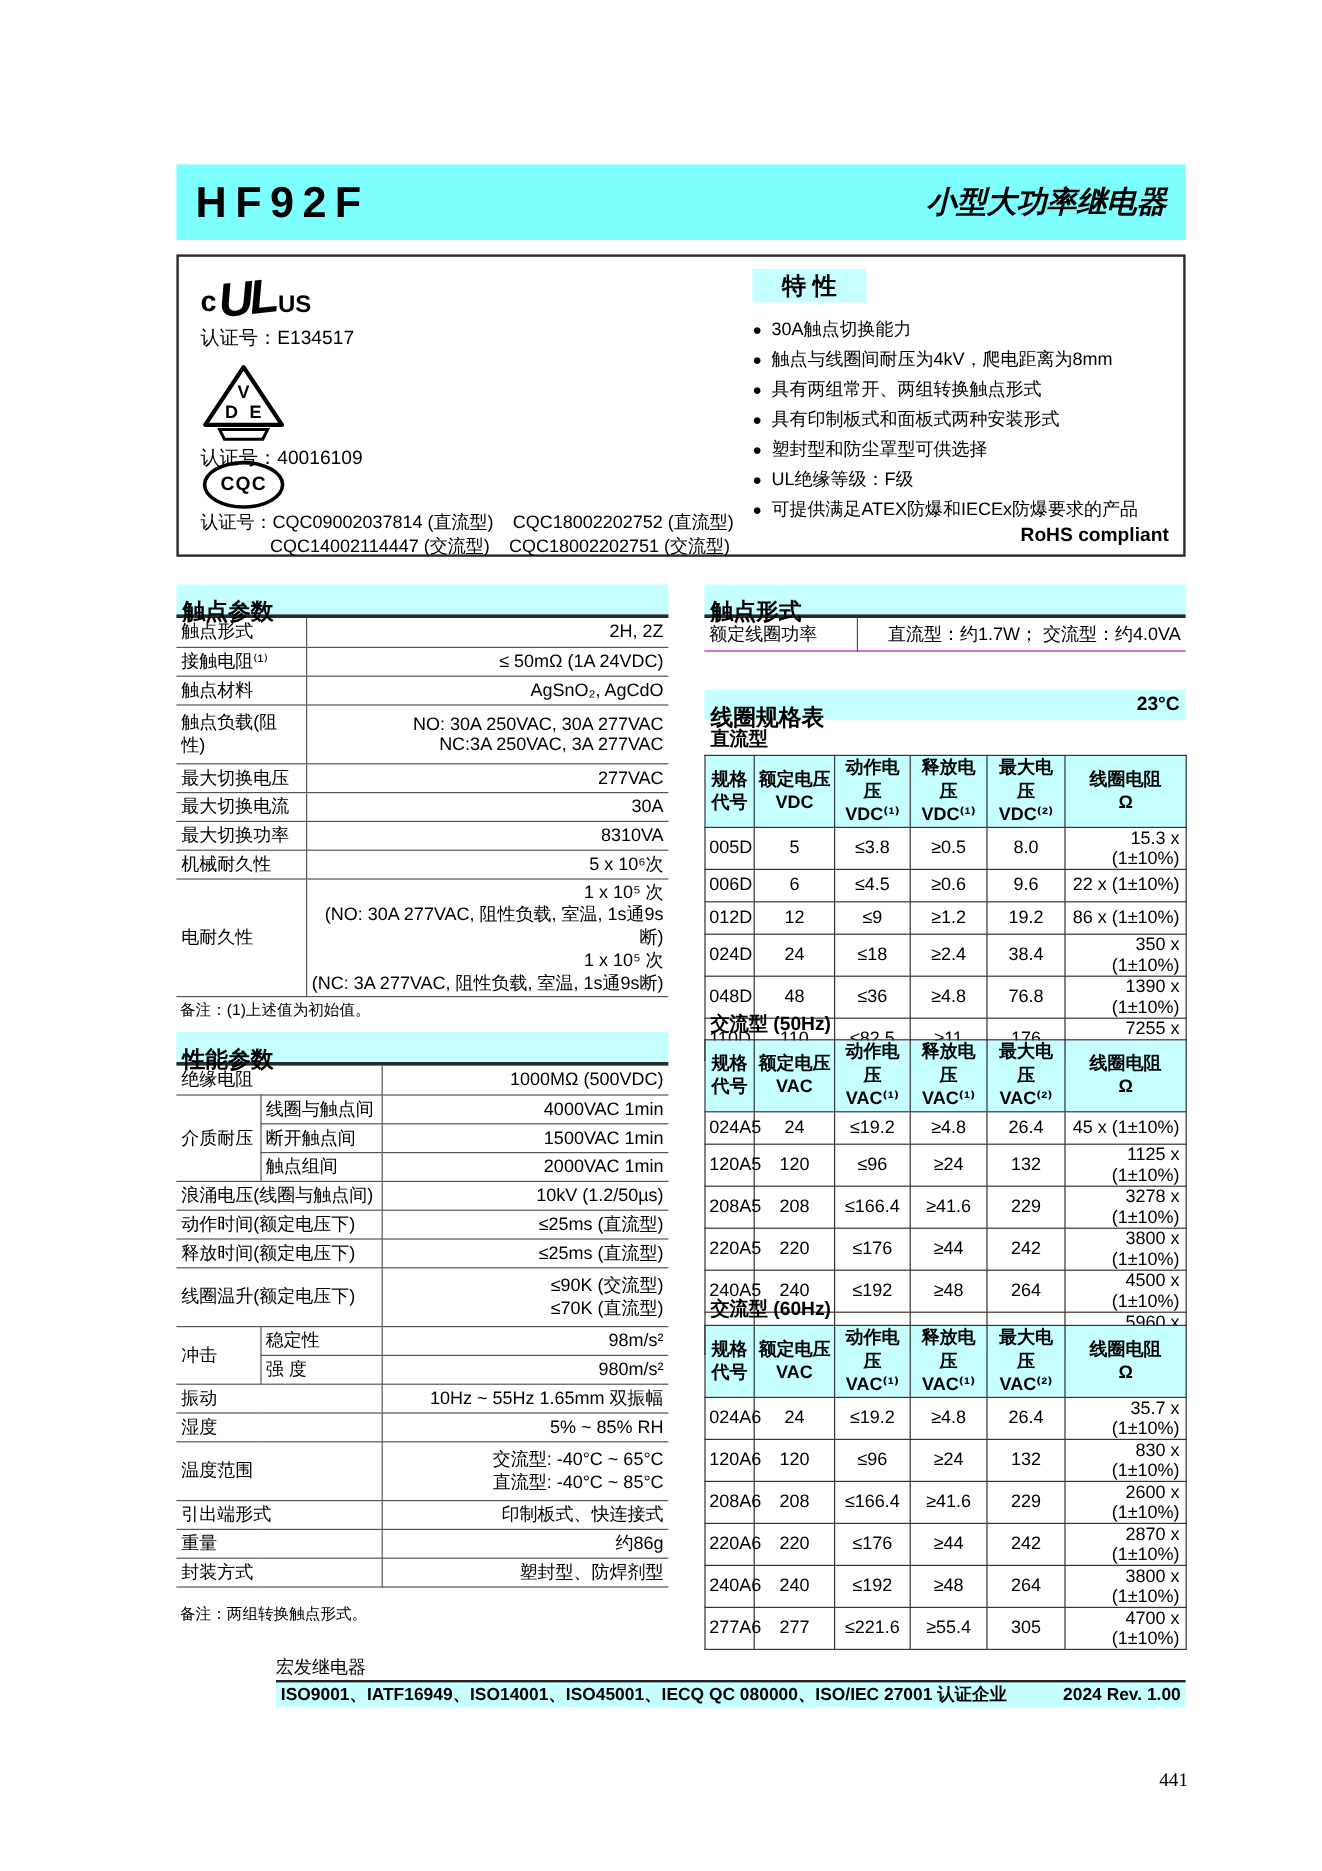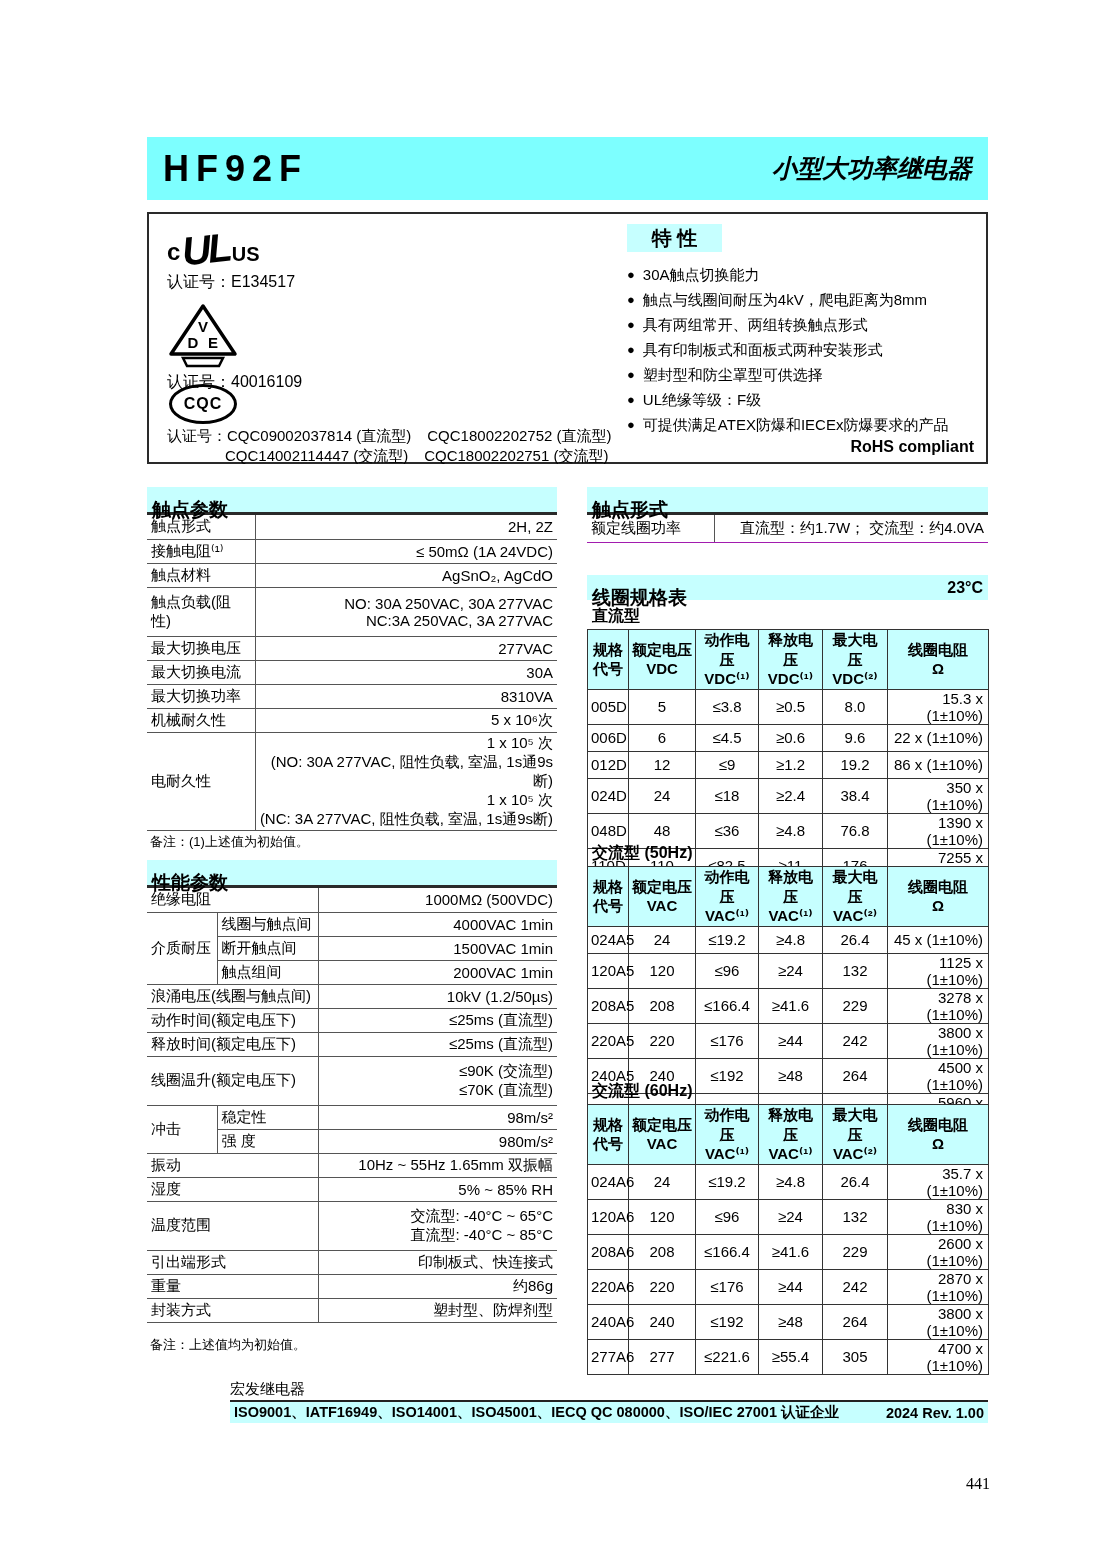--- a/index.html
+++ b/index.html
@@ -272,21 +272,21 @@
     <tr>
           <td class="lab" colspan="2" style="height:24px">重量</td>
           <td class="val">约86g</td>
         </tr>
     <tr>
           <td class="lab" colspan="2" style="height:24px">封装方式</td>
           <td class="val">塑封型、防焊剂型</td>
         </tr>
   </tbody>
     </table>
-  <div class="abs note" style="left:150px;top:1336px;">备注：上述值均为初始值。</div>
+  <div class="abs note" style="left:150px;top:1336px;">备注：两组转换触点形式。</div>
 
   <div class="abs sec-band" style="left:587px;top:487px;width:391px;">
     <span class="t">触点形式</span>
   </div>
   <table class="abs coilparam-table" style="left:587px;top:515px;">
     <colgroup>
         <col style="width:127px">
         <col style="width:274px">
       </colgroup>
     <tbody>

